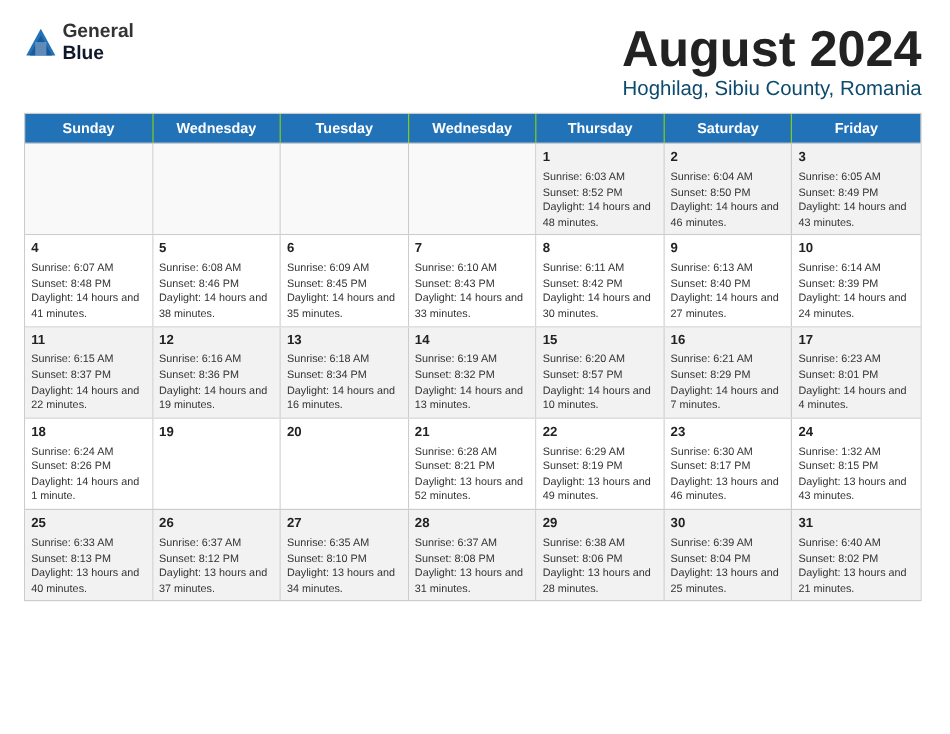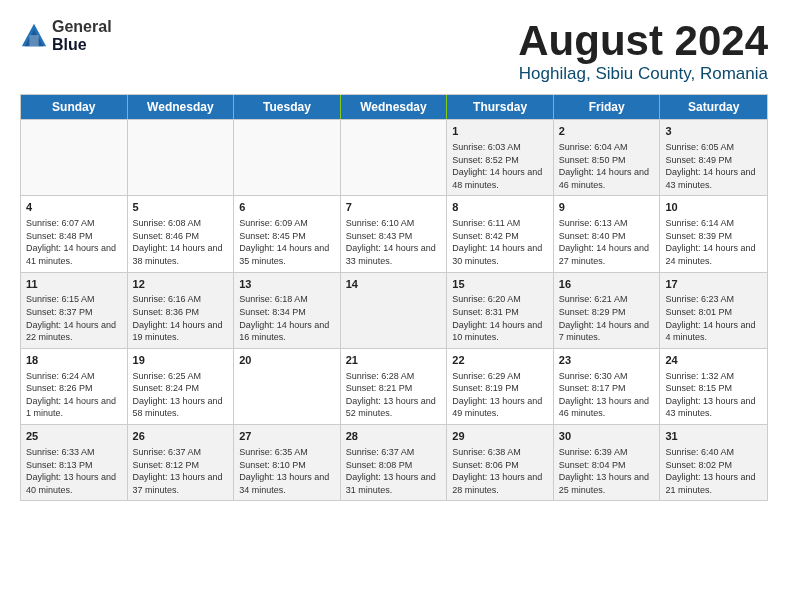--- a/index.html
+++ b/index.html
@@ -138,22 +138,22 @@
     </div>
   </div>
 
   <div class="calendar">
     <div class="cal-header">
       <div class="cal-header-cell">Sunday</div>
       <div class="cal-header-cell">Wednesday</div>
       <div class="cal-header-cell">Tuesday</div>
       <div class="cal-header-cell">Wednesday</div>
       <div class="cal-header-cell">Thursday</div>
+      <div class="cal-header-cell">Saturday</div>
       <div class="cal-header-cell">Friday</div>
-      <div class="cal-header-cell">Saturday</div>
     </div>
     <div class="cal-body" id="cal-body">
     <div class="cal-row">
           <div class="cal-cell empty"></div>
           <div class="cal-cell empty"></div>
           <div class="cal-cell empty"></div>
           <div class="cal-cell empty"></div>
           <div class="cal-cell shaded">
             <span class="day-num">1</span>
             <div class="cell-info">Sunrise: 6:03 AM
@@ -244,25 +244,29 @@
           </div>
           <div class="cal-cell shaded">
             <span class="day-num">13</span>
             <div class="cell-info">Sunrise: 6:18 AM
 Sunset: 8:34 PM
 Daylight: 14 hours
 and 16 minutes.</div>
           </div>
           <div class="cal-cell shaded">
             <span class="day-num">14</span>
+            <div class="cell-info">Sunrise: 6:19 AM
+Sunset: 8:32 PM
+Daylight: 14 hours
+and 13 minutes.</div>
           </div>
           <div class="cal-cell shaded">
             <span class="day-num">15</span>
             <div class="cell-info">Sunrise: 6:20 AM
-Sunset: 8:31 PM
+Sunset: 8:57 PM
 Daylight: 14 hours
 and 10 minutes.</div>
           </div>
           <div class="cal-cell shaded">
             <span class="day-num">16</span>
             <div class="cell-info">Sunrise: 6:21 AM
 Sunset: 8:29 PM
 Daylight: 14 hours
 and 7 minutes.</div>
           </div>
@@ -277,24 +281,20 @@
         <div class="cal-row">
           <div class="cal-cell">
             <span class="day-num">18</span>
             <div class="cell-info">Sunrise: 6:24 AM
 Sunset: 8:26 PM
 Daylight: 14 hours
 and 1 minute.</div>
           </div>
           <div class="cal-cell">
             <span class="day-num">19</span>
-            <div class="cell-info">Sunrise: 6:25 AM
-Sunset: 8:24 PM
-Daylight: 13 hours
-and 58 minutes.</div>
           </div>
           <div class="cal-cell">
             <span class="day-num">20</span>
           </div>
           <div class="cal-cell">
             <span class="day-num">21</span>
             <div class="cell-info">Sunrise: 6:28 AM
 Sunset: 8:21 PM
 Daylight: 13 hours
 and 52 minutes.</div>

